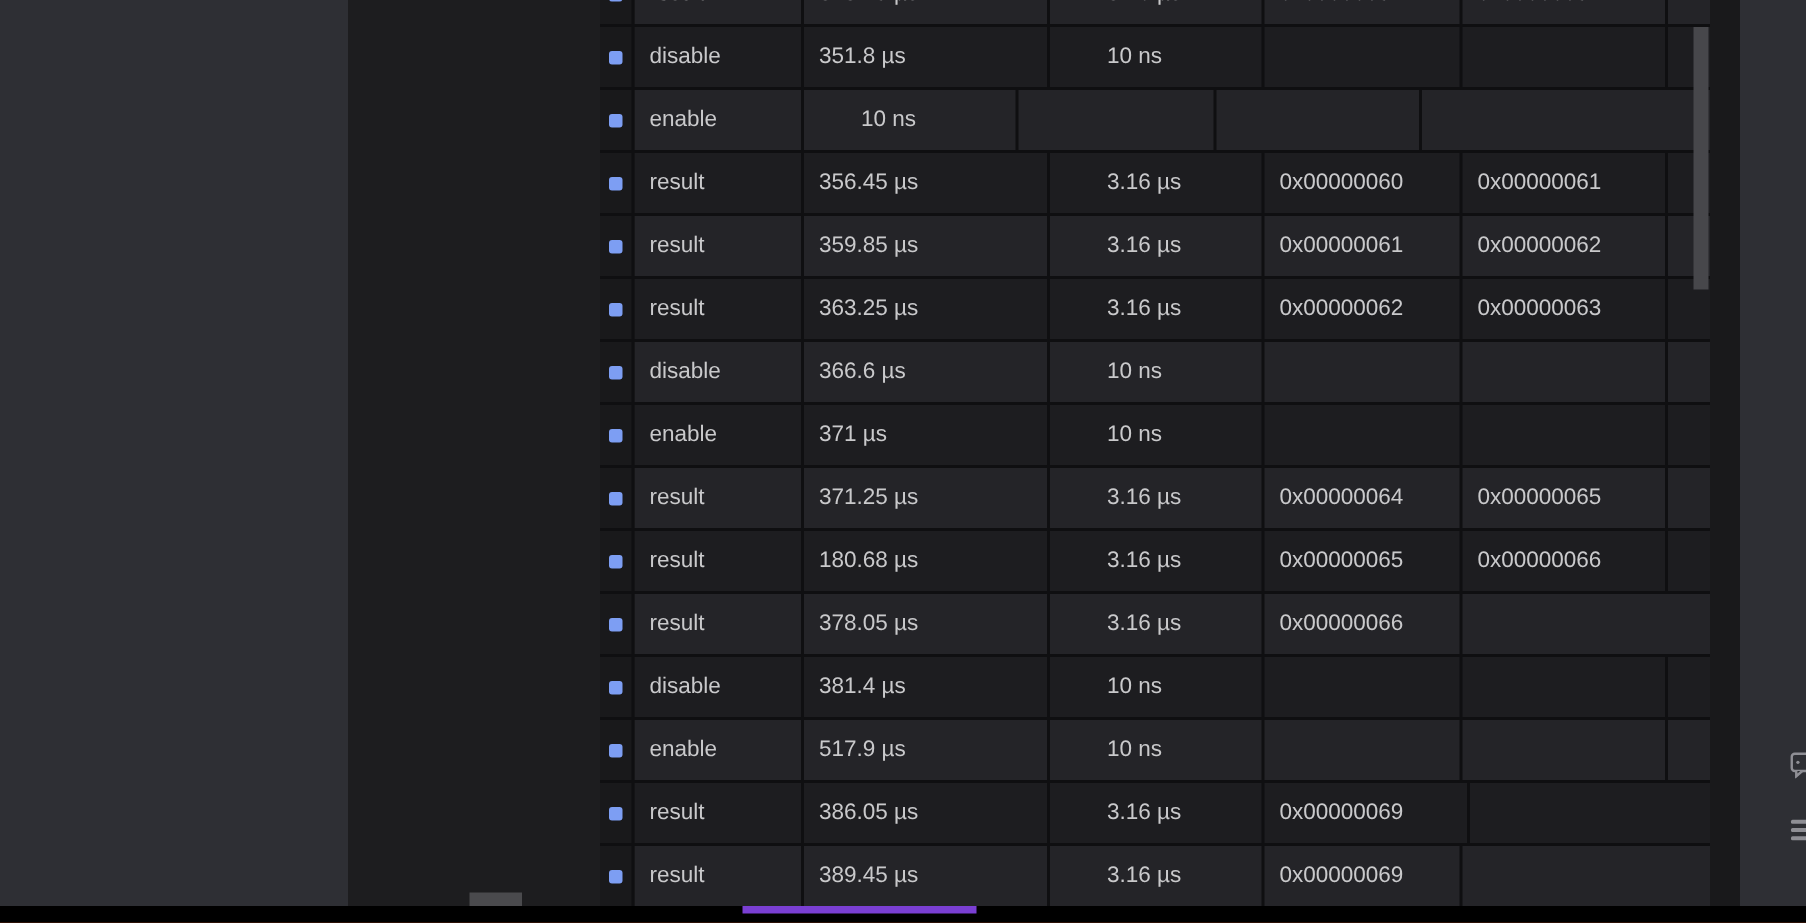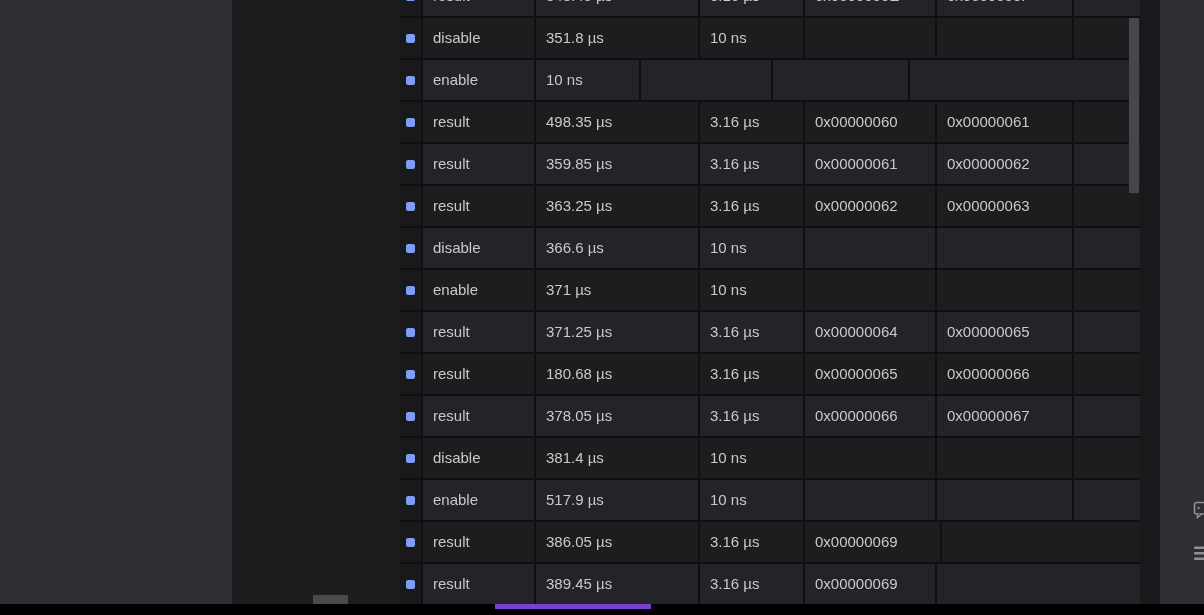--- a/index.html
+++ b/index.html
@@ -19,21 +19,21 @@
   .trow{
     display:flex;height:42px;border-top:2px solid #0f0f11;
     color:#c9c9cb;font-size:15px;line-height:40px;white-space:nowrap;
   }
   .trow.light{background:#242428;}
   .trow.dark{background:#1d1d20;}
   .cell{height:100%;overflow:hidden;border-right:2px solid #0f0f11;padding-left:10px;}
   .c-icon{width:23px;background:#19191b;padding:0;display:flex;align-items:center;justify-content:center;}
   .c-name{width:113px;}
   .c-time{width:164px;}
-  .c-dur{width:105px;}
+  .c-dur{width:115px;margin-left:28px;}
   .c-v1{width:132px;}
   .c-v2{width:137px;}
   .c-fill{width:23px;border-right:none;padding:0;}
   .marker{width:9px;height:9px;border-radius:2px;background:#7d9ef3;}
   
   .vscroll{position:absolute;left:1129px;top:18px;width:10px;height:175px;background:#47474b;}
   
   .right-rail{position:absolute;left:1160px;top:0;width:44px;height:608px;background:#2e2f34;}
   .rail-icon{position:absolute;left:33px;width:18px;height:18px;color:#8f8f95;}
   .icon-comment{top:501px;}
@@ -85,21 +85,21 @@
     <div class="cell c-dur">10 ns</div>
     <div class="cell c-v1"></div>
     <div class="cell c-v2"></div>
     <div class="cell c-fill"></div>
   </div>
         <div class="trow dark">
     <div class="cell c-icon">
       <span class="marker"></span>
     </div>
     <div class="cell c-name">result</div>
-    <div class="cell c-time">498.35 µs</div>
+    <div class="cell c-time">356.45 µs</div>
     <div class="cell c-dur">3.16 µs</div>
     <div class="cell c-v1">0x00000060</div>
     <div class="cell c-v2">0x00000061</div>
     <div class="cell c-fill"></div>
   </div>
         <div class="trow light">
     <div class="cell c-icon">
       <span class="marker"></span>
     </div>
     <div class="cell c-name">result</div>
@@ -165,21 +165,20 @@
     <div class="cell c-fill"></div>
   </div>
         <div class="trow light">
     <div class="cell c-icon">
       <span class="marker"></span>
     </div>
     <div class="cell c-name">result</div>
     <div class="cell c-time">378.05 µs</div>
     <div class="cell c-dur">3.16 µs</div>
     <div class="cell c-v1">0x00000066</div>
-    <div class="cell c-v2">0x00000067</div>
     <div class="cell c-fill"></div>
   </div>
         <div class="trow dark">
     <div class="cell c-icon">
       <span class="marker"></span>
     </div>
     <div class="cell c-name">disable</div>
     <div class="cell c-time">381.4 µs</div>
     <div class="cell c-dur">10 ns</div>
     <div class="cell c-v1"></div>

